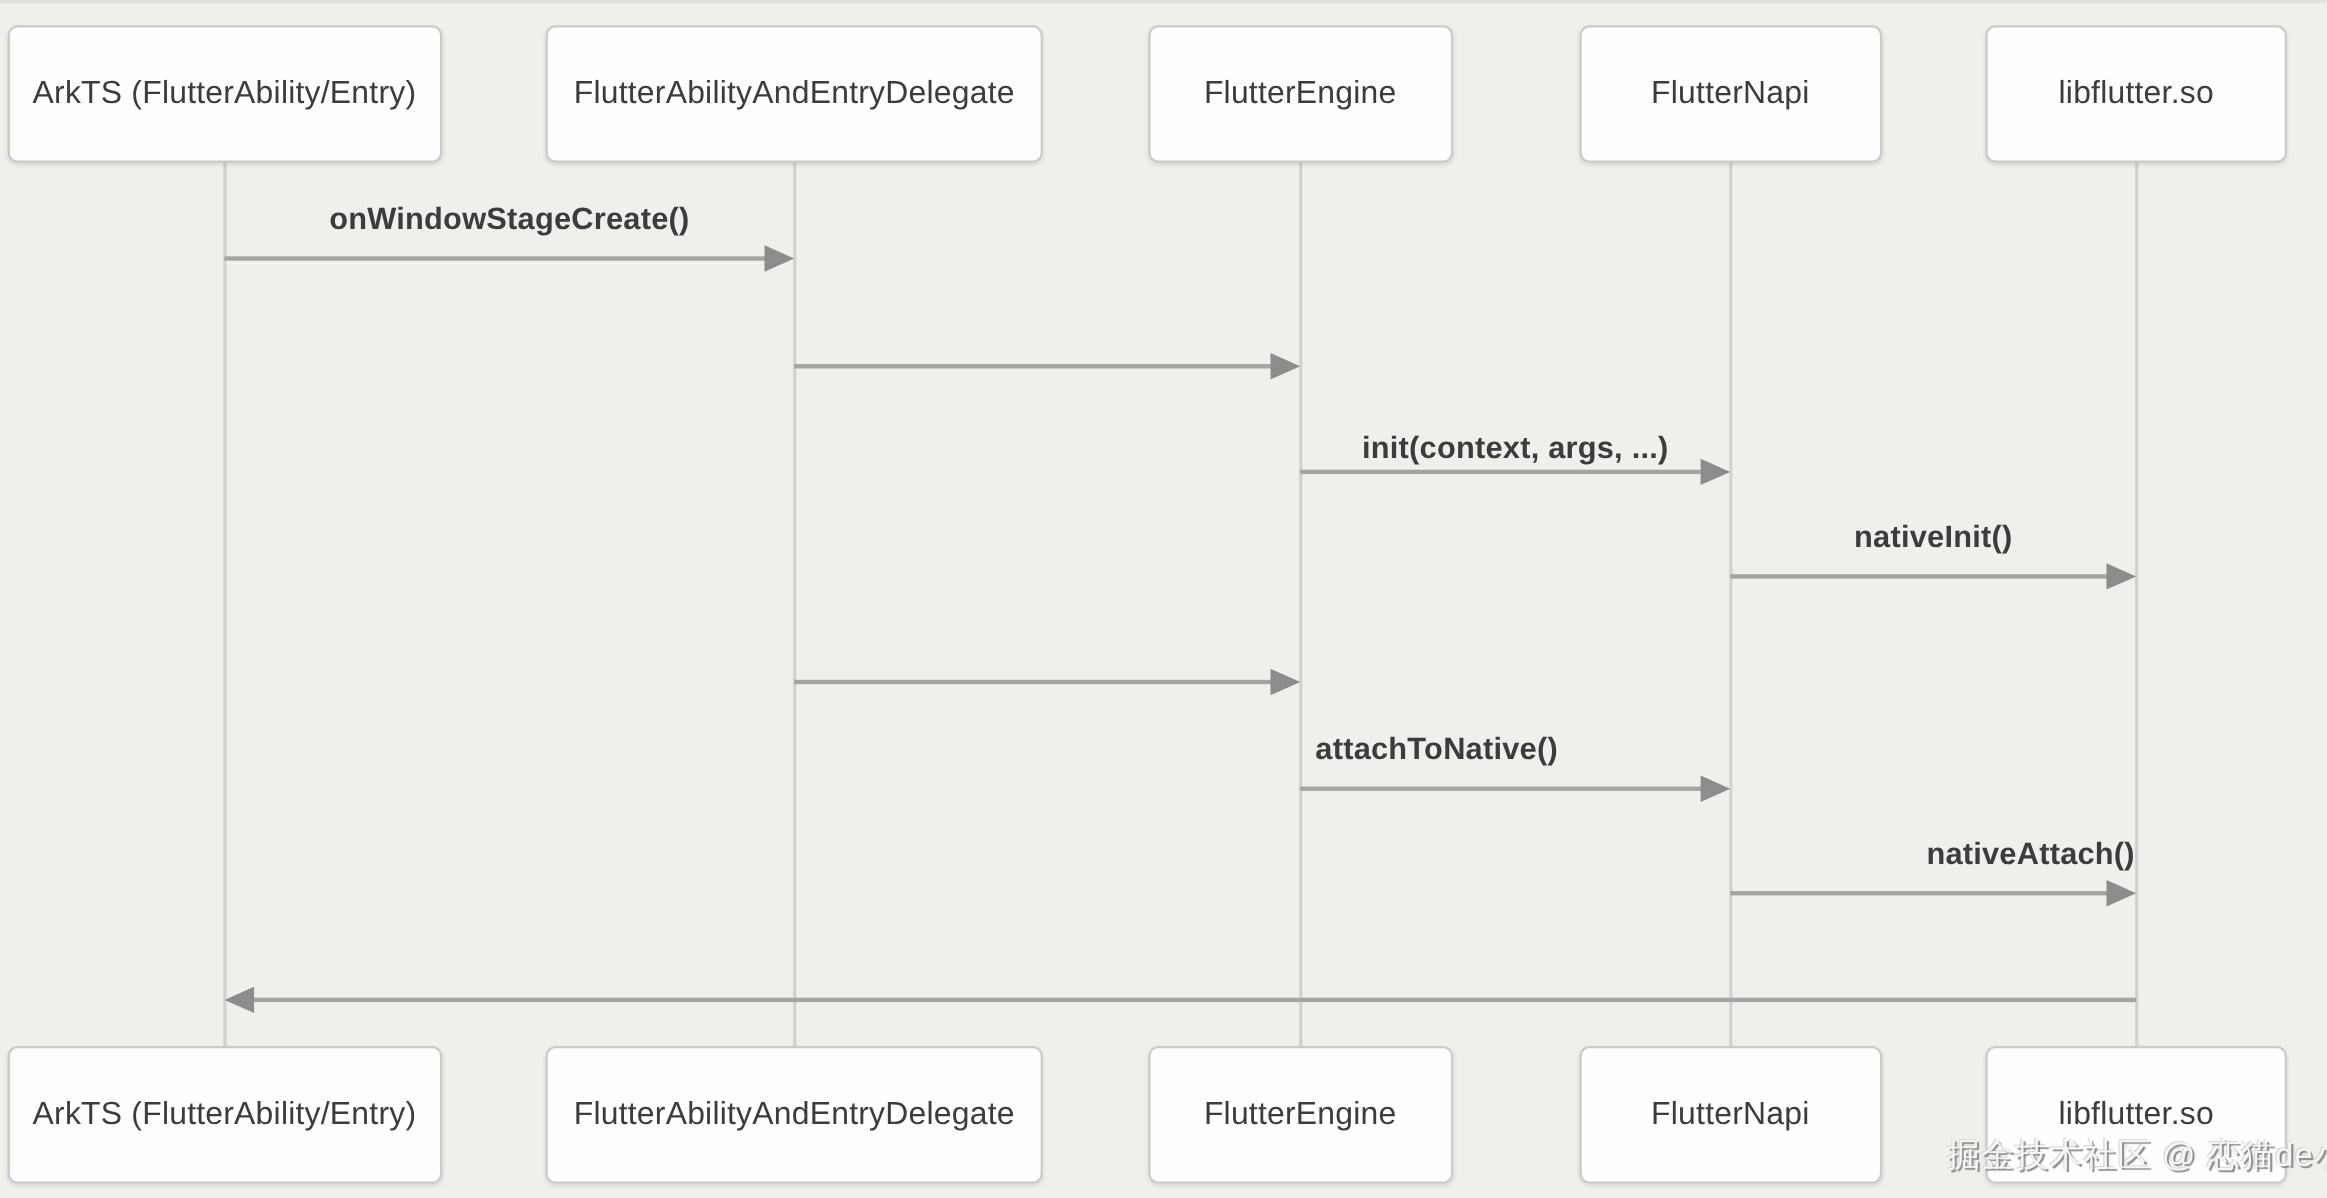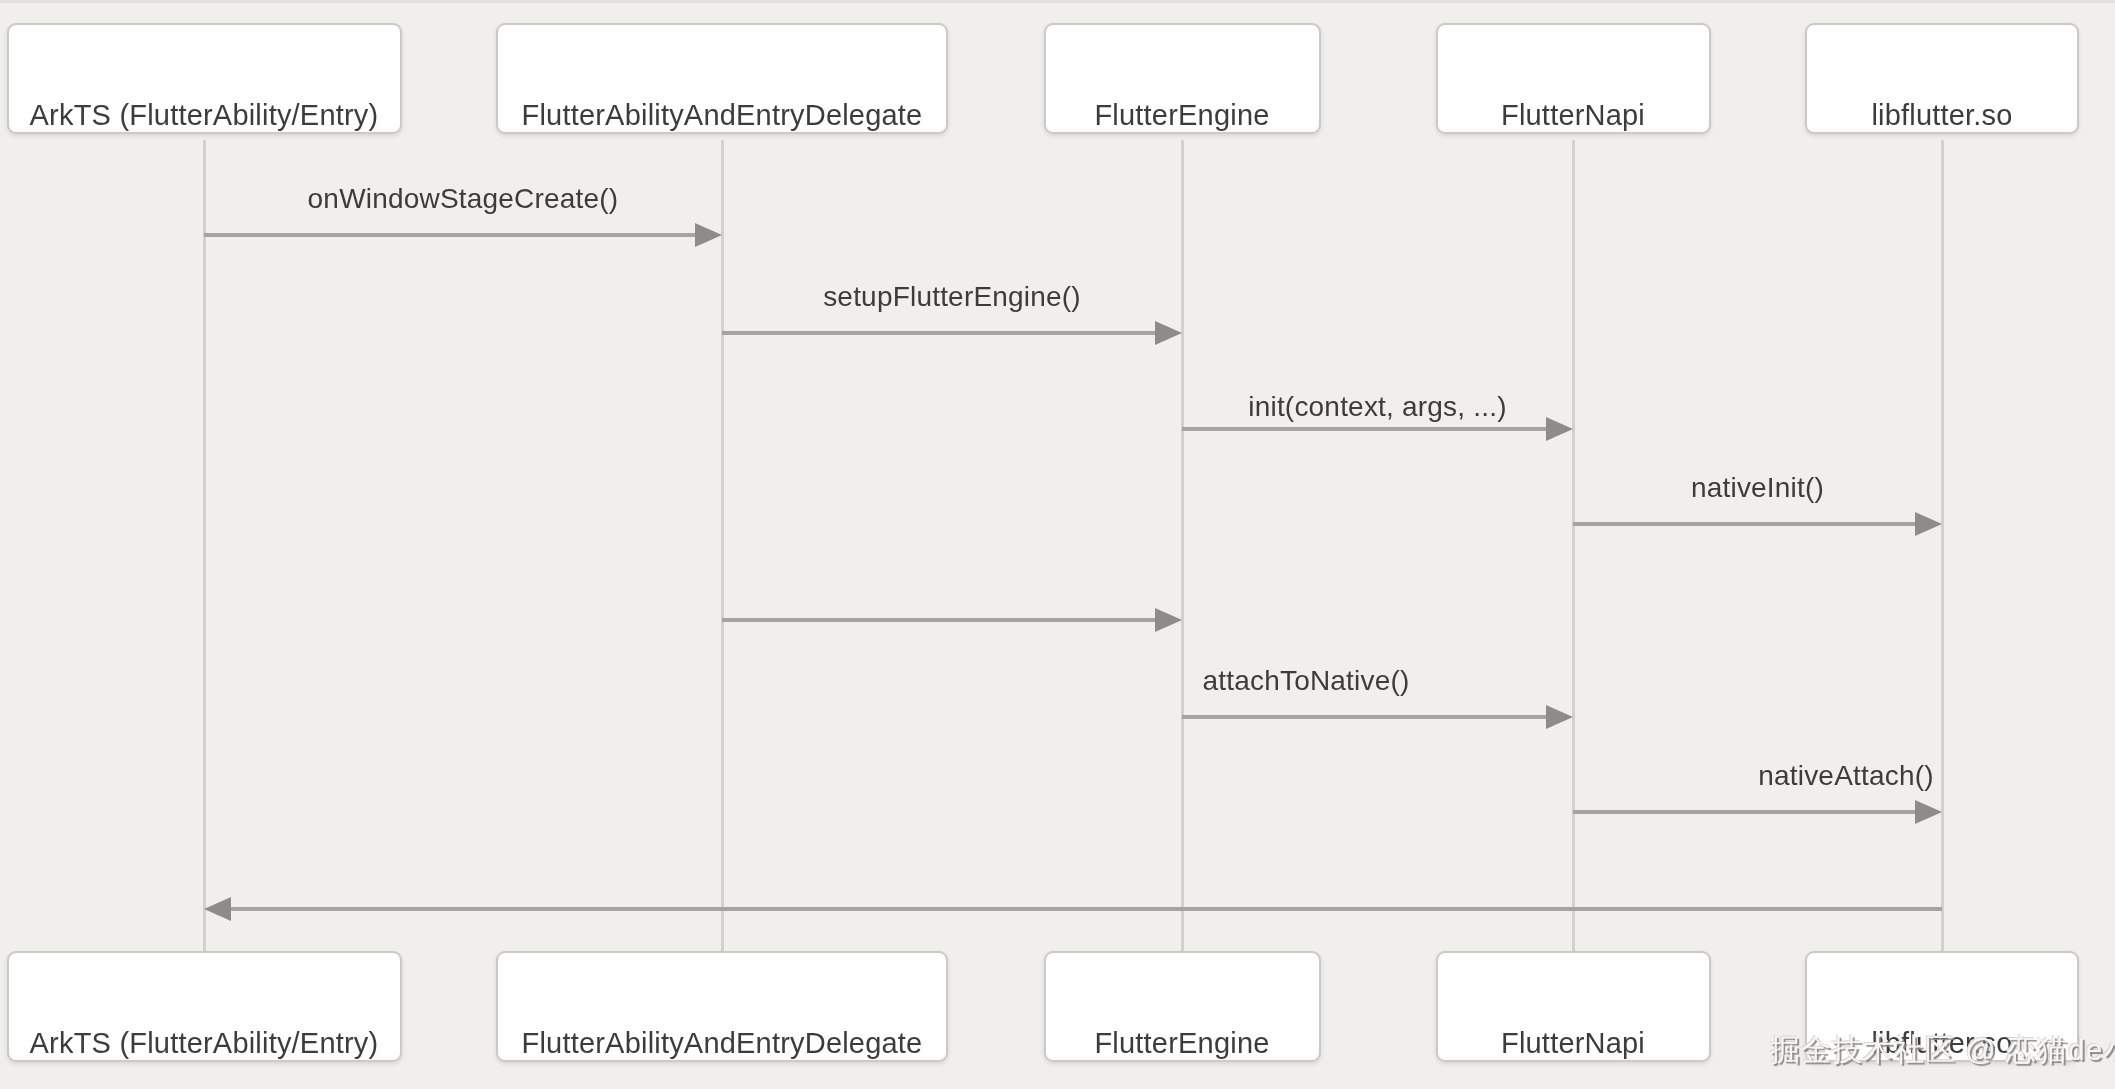--- a/index.html
+++ b/index.html
@@ -21,26 +21,26 @@
     overflow: hidden;
   }
   #diagram {
     position: relative;
     width: 2115px; height: 1089px;
     background: var(--background);
     border-top: 3px solid #e2e1df;
   }
   .pbox {
     position: absolute;
-    height: 111px;
+    height: 125px;
     background: var(--box-fill);
     border: 2px solid var(--box-border);
     border-radius: 9px;
     box-shadow: 0 2px 4px rgba(0,0,0,0.10);
-    display: flex; align-items: flex-end; justify-content: center;
+    display: flex; align-items: center; justify-content: center;
     z-index: 3;
   }
   .pbox span {
     font-size: 29px;
     color: var(--label-text);
     white-space: nowrap;
     letter-spacing: 0.2px;
   }
   .lifeline {
     position: absolute;
@@ -65,20 +65,21 @@
   .arrow-left  { border-right: 27px solid var(--arrow-head); }
   .msg-label {
     position: absolute;
     transform: translateX(-50%);
     font-size: 28px;
     line-height: 40px;
     color: var(--label-text);
     white-space: nowrap;
     z-index: 2;
     letter-spacing: 0.2px;
+    font-weight: bold;
   }
   #watermark {
     position: absolute;
     left: 1770px; top: 1027px;
     font-size: 30px;
     color: var(--watermark-fill);
     text-shadow: 2px 2px 1px var(--watermark-shadow), -1px -1px 0 #d8d7d5;
     white-space: nowrap;
     z-index: 5;
     letter-spacing: 1px;
@@ -122,21 +123,20 @@
       <span>libflutter.so</span>
     </div>
     <div class="pbox" style="left: 1805px; top: 948px; width: 274px;">
       <span>libflutter.so</span>
     </div>
     <div class="msg-line" style="left: 204px; width: 494px; top: 230px;"></div>
     <div class="arrow-right" style="top: 220px; left: 695px;"></div>
     <div class="msg-label" style="left: 463px; top: 176px;">onWindowStageCreate()</div>
     <div class="msg-line" style="left: 722px; width: 436px; top: 328px;"></div>
     <div class="arrow-right" style="top: 318px; left: 1155px;"></div>
-    <div class="msg-label" style="left: 952px; top: 274px;">setupFlutterEngine()</div>
     <div class="msg-line" style="left: 1182px; width: 367px; top: 424px;"></div>
     <div class="arrow-right" style="top: 414px; left: 1546px;"></div>
     <div class="msg-label" style="left: 1377.5px; top: 370px; margin-top: 14px;">init(context, args, ...)</div>
     <div class="msg-line" style="left: 1573px; width: 345px; top: 519px;"></div>
     <div class="arrow-right" style="top: 509px; left: 1915px;"></div>
     <div class="msg-label" style="left: 1757.5px; top: 465px;">nativeInit()</div>
     <div class="msg-line" style="left: 722px; width: 436px; top: 615px;"></div>
     <div class="arrow-right" style="top: 605px; left: 1155px;"></div>
     <div class="msg-line" style="left: 1182px; width: 367px; top: 712px;"></div>
     <div class="arrow-right" style="top: 702px; left: 1546px;"></div>

